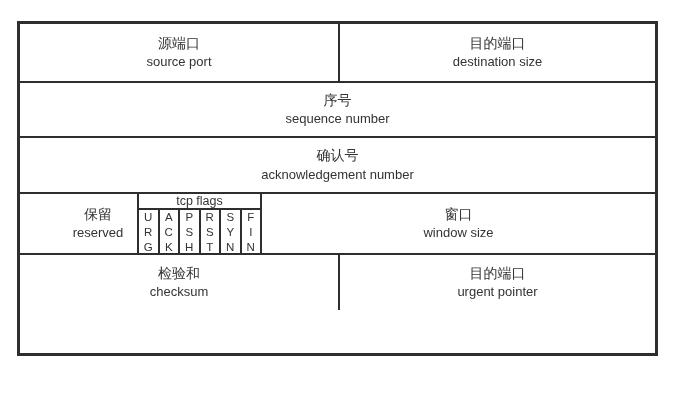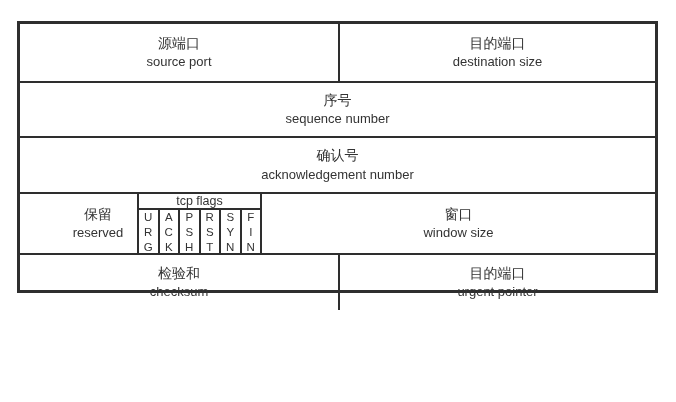--- a/index.html
+++ b/index.html
@@ -14,21 +14,21 @@
     color:var(--text);
   }
   .canvas{
     position:relative;
     width:676px;height:402px;
     background:var(--background);
     overflow:hidden;
   }
   .tbl{
     position:absolute;left:17px;top:21px;
-    width:641px;height:272px;
+    width:641px;height:335px;
     border:3px solid var(--border);
     display:grid;
     grid-template-rows:57px 55px 56px 61px 57px 1fr;
   }
   .row{display:flex;}
   .row + .row{border-top:2px solid var(--border);}
   .cell{
     display:flex;flex-direction:column;
     align-items:center;justify-content:center;
     text-align:center;

